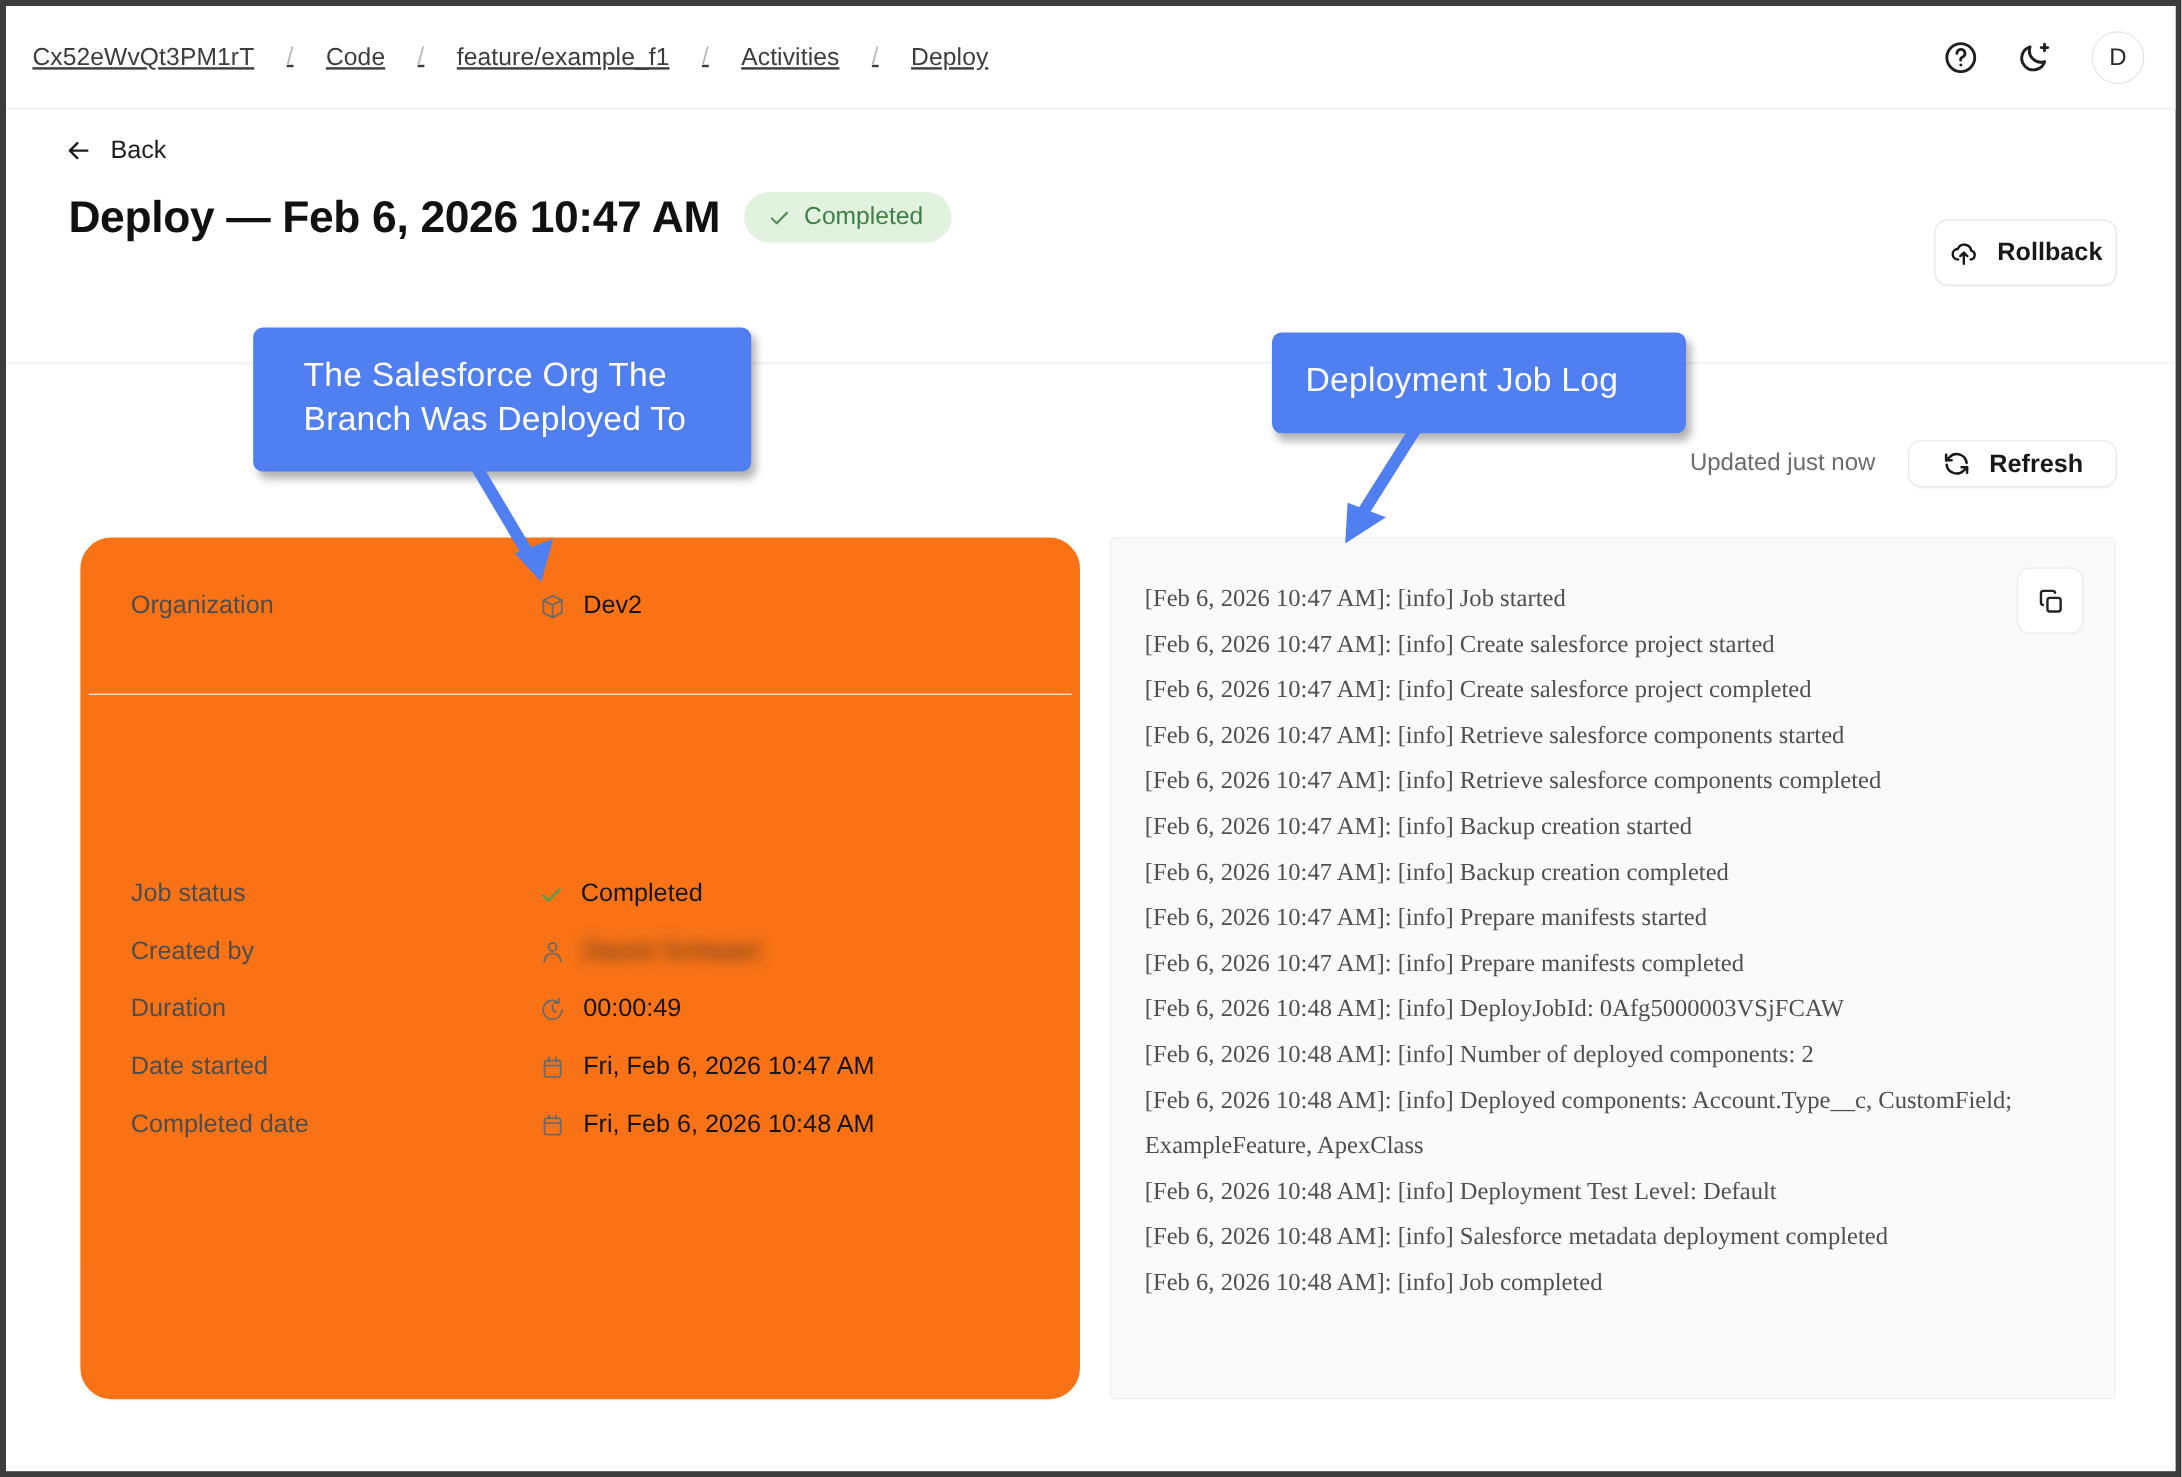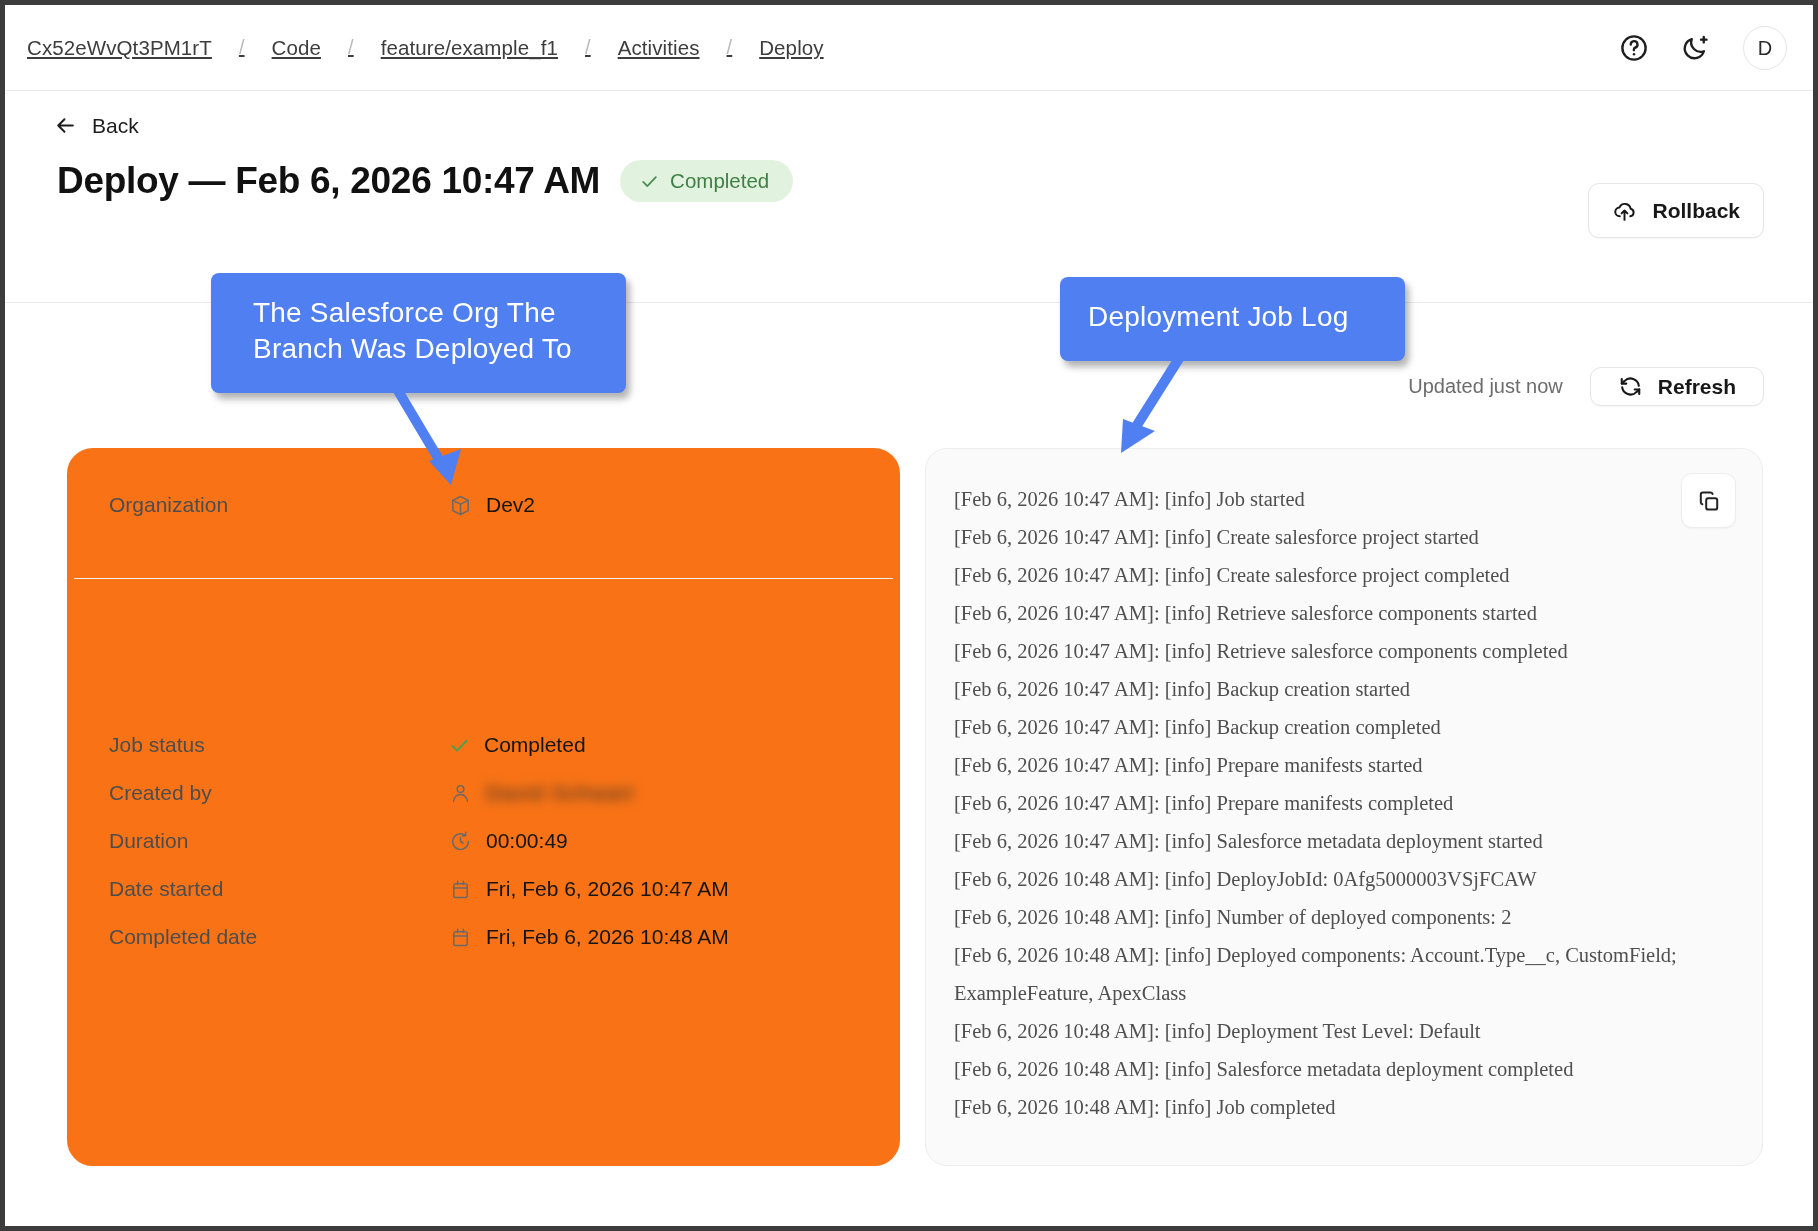--- a/index.html
+++ b/index.html
@@ -68,21 +68,21 @@
     background: #e1f3df; color: #3f7f45;
     border-radius: 22px; padding: 9px 24px 9px 20px;
     font-size: 20.5px;
   }
   #status-badge .chk { width: 19px; height: 19px; display: block; }
 
   #rollback {
     position: absolute; right: 49px; top: 178px;
     display: flex; align-items: center; gap: 15px;
     background: #ffffff; border: 1px solid #e6e6e6;
-    border-radius: 11px; padding: 14px 23px;
+    border-radius: 11px; padding: 14px 11px;
     font-size: 21px; font-weight: 700; color: #181818;
     box-shadow: 0 1px 2px rgba(0,0,0,.04);
   }
   #rollback svg { width: 25px; height: 25px; display: block; }
 
   #hr-divider {
     position: absolute; left: 0; top: 297px;
     width: 1808px; height: 1px; background: #ececec;
   }
 
@@ -131,21 +131,21 @@
   #created-name {
     filter: blur(6px); color: #2a2a2a; font-size: 21px;
     user-select: none; letter-spacing: 1px;
   }
 
   
   #log-card {
     position: absolute; left: 920px; top: 443px;
     width: 838px; height: 718px;
     background: #fafafa;
-    border: 1px solid #ededed; border-radius: 22px;
+    border: 1px solid #ededed; border-radius: 4px;
     overflow: hidden;
   }
   #copy-btn {
     position: absolute; right: 26px; top: 24px;
     width: 55px; height: 55px; border-radius: 11px;
     background: #ffffff; border: 1px solid #ededed;
     display: flex; align-items: center; justify-content: center;
     box-shadow: 0 1px 2px rgba(0,0,0,.04);
   }
   #copy-btn svg { width: 24px; height: 24px; display: block; }
@@ -367,21 +367,20 @@
     <div id="log-lines">
         <div class="logline">[Feb 6, 2026 10:47 AM]: [info] Job started</div>
         <div class="logline">[Feb 6, 2026 10:47 AM]: [info] Create salesforce project started</div>
         <div class="logline">[Feb 6, 2026 10:47 AM]: [info] Create salesforce project completed</div>
         <div class="logline">[Feb 6, 2026 10:47 AM]: [info] Retrieve salesforce components started</div>
         <div class="logline">[Feb 6, 2026 10:47 AM]: [info] Retrieve salesforce components completed</div>
         <div class="logline">[Feb 6, 2026 10:47 AM]: [info] Backup creation started</div>
         <div class="logline">[Feb 6, 2026 10:47 AM]: [info] Backup creation completed</div>
         <div class="logline">[Feb 6, 2026 10:47 AM]: [info] Prepare manifests started</div>
         <div class="logline">[Feb 6, 2026 10:47 AM]: [info] Prepare manifests completed</div>
-        <div class="logline">[Feb 6, 2026 10:47 AM]: [info] Salesforce metadata deployment started</div>
         <div class="logline">[Feb 6, 2026 10:48 AM]: [info] DeployJobId: 0Afg5000003VSjFCAW</div>
         <div class="logline">[Feb 6, 2026 10:48 AM]: [info] Number of deployed components: 2</div>
         <div class="logline">[Feb 6, 2026 10:48 AM]: [info] Deployed components: Account.Type__c, CustomField; ExampleFeature, ApexClass</div>
         <div class="logline">[Feb 6, 2026 10:48 AM]: [info] Deployment Test Level: Default</div>
         <div class="logline">[Feb 6, 2026 10:48 AM]: [info] Salesforce metadata deployment completed</div>
         <div class="logline">[Feb 6, 2026 10:48 AM]: [info] Job completed</div>
       </div>
   </div>
 
   <div class="callout" id="callout-org">The Salesforce Org The Branch Was Deployed To</div>

